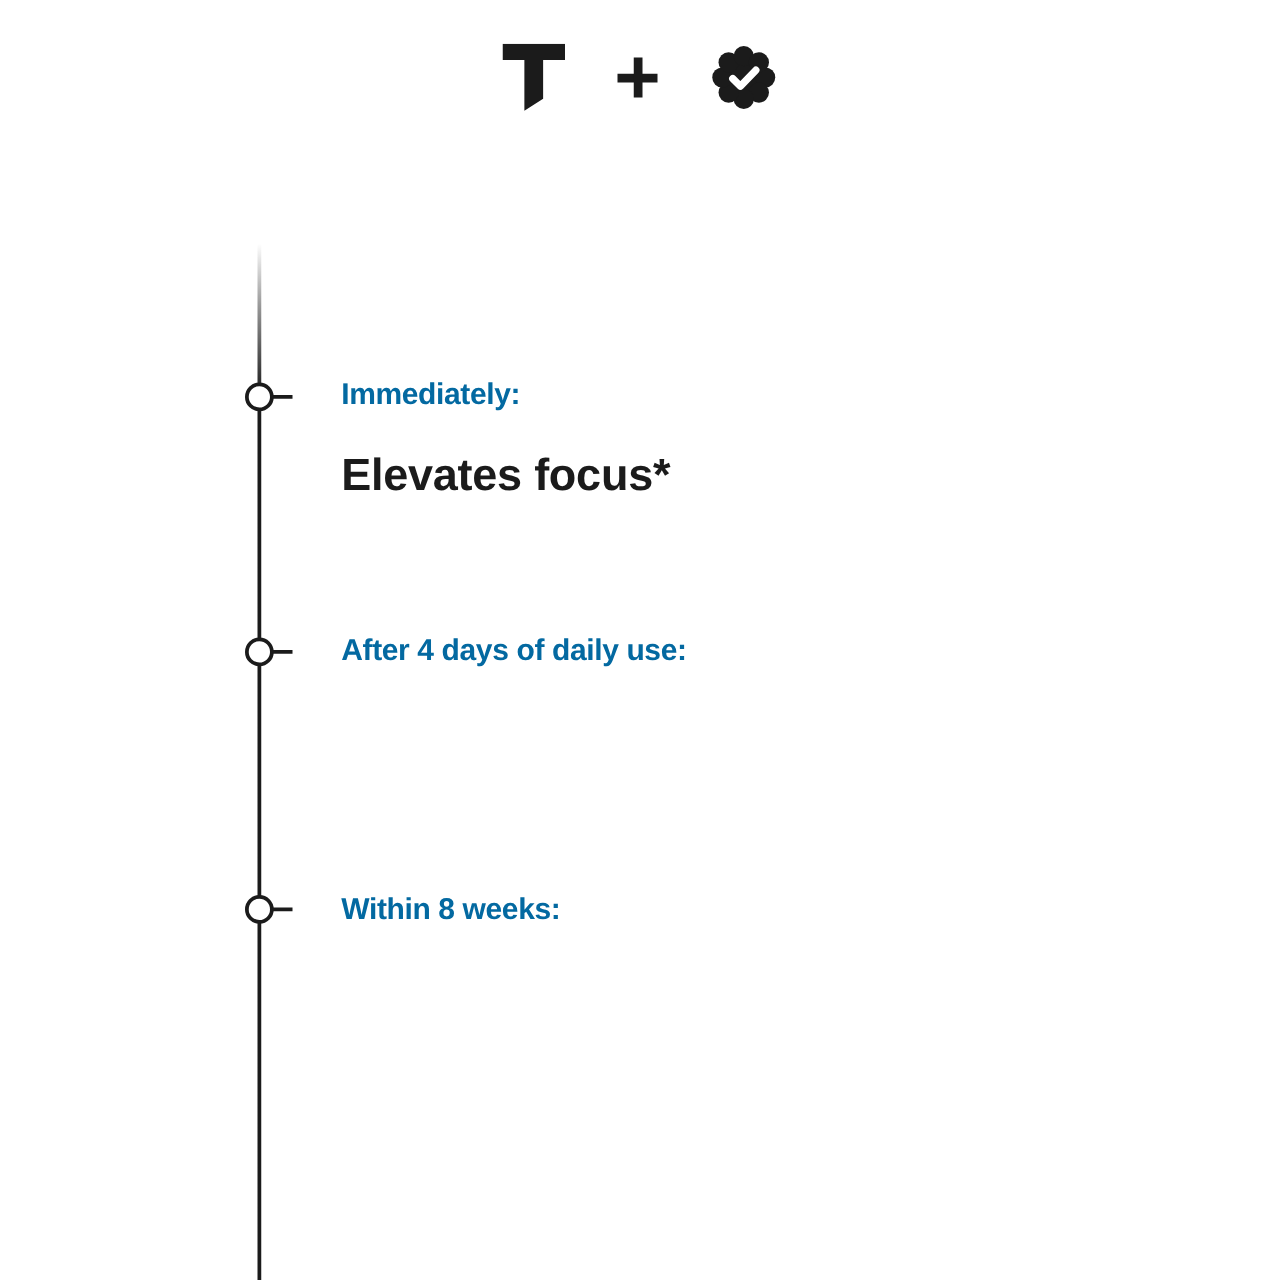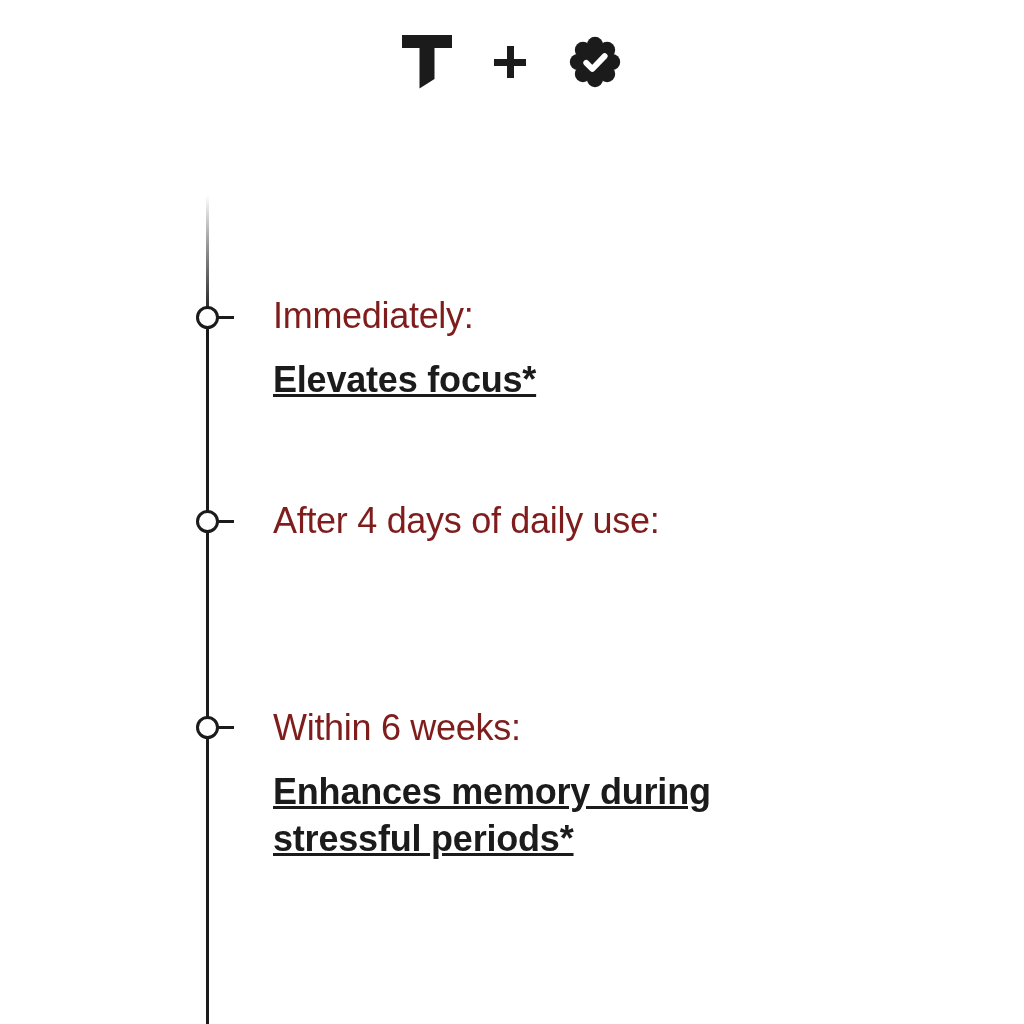--- a/index.html
+++ b/index.html
@@ -100,35 +100,34 @@
   .item {
     position: absolute;
     left: 273px;
     width: 640px;
   }
   .item-1 { top: 292px; }
   .item-2 { top: 497px; }
   .item-3 { top: 704px; }
 
   .item .label {
-    font-size: 36px;
-    font-weight: 400;
+    font-size: 24px;
+    font-weight: 700;
     line-height: 47px;
     letter-spacing: -0.3px;
-    color: #7f1d1d;
+    color: #0369a1;
   }
   .item .benefit {
     margin-top: 17px;
     font-size: 36px;
     font-weight: 700;
     line-height: 47px;
     letter-spacing: -0.2px;
     color: #1b1b1b;
     white-space: pre-line;
-    text-decoration: underline;
   }
 </style>
 </head>
 <body>
 
 <div class="page">
 
   <div class="header">
     <span class="t-logo" aria-label="T">
       <svg width="50" height="54" viewBox="0 0 50 54" xmlns="http://www.w3.org/2000/svg">
@@ -162,18 +161,16 @@
   <div class="item item-1">
     <div class="label">Immediately:</div>
     <div class="benefit">Elevates focus*</div>
   </div>
 
   <div class="item item-2">
     <div class="label">After 4 days of daily use:</div>
   </div>
 
   <div class="item item-3">
-    <div class="label">Within 6 weeks:</div>
-    <div class="benefit">Enhances memory during
-stressful periods*</div>
+    <div class="label">Within 8 weeks:</div>
   </div>
 
 </div>
 
 </body></html>

